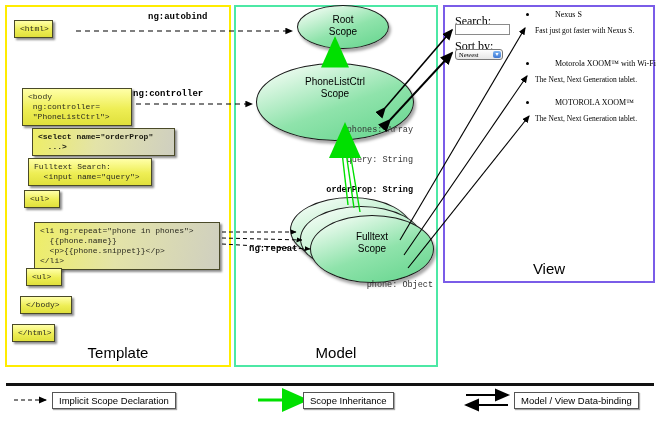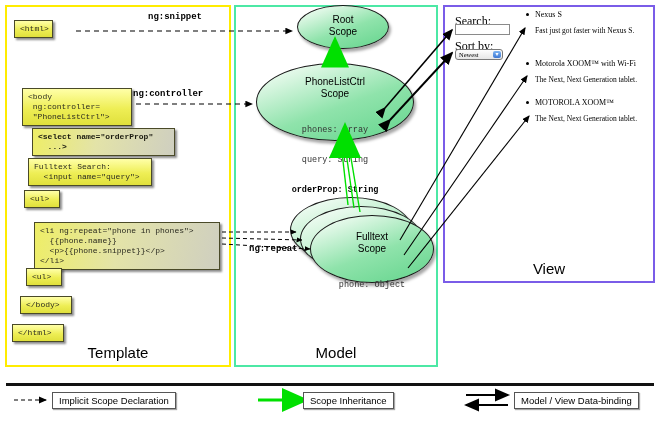--- a/index.html
+++ b/index.html
@@ -74,20 +74,21 @@
     font-size: 10px;
     line-height: 12px;
   }
   .ellipse .eprops {
     font-family: "Liberation Mono", monospace;
     font-size: 8.5px;
     line-height: 10px;
     color: #333;
     margin-top: 5px;
     white-space: pre;
+    text-align: right;
   }
   .ellipse .eprops .b { font-weight: bold; color: #000; }
 
   
   .view-label {
     position: absolute;
     font-family: "Liberation Serif", serif;
     font-size: 12px;
     color: #000;
   }
@@ -120,20 +121,21 @@
     font-size: 6px;
     line-height: 7px;
     text-align: center;
   }
   .phone-item { position: absolute; }
   .phone-name {
     font-family: "Liberation Serif", serif;
     font-size: 8px;
     color: #000;
     white-space: nowrap;
+    margin-left: 20px;
   }
   .phone-bullet {
     position: absolute;
     left: -9px; top: 3px;
     width: 3px; height: 3px;
     border-radius: 50%;
     background: #000;
   }
   .phone-snippet {
     font-family: "Liberation Serif", serif;
@@ -206,21 +208,21 @@
 
   <div class="codebox grey2" style="left:34px; top:222px; width:186px;">&lt;li ng:repeat="phone in phones"&gt;
   {{phone.name}}
   &lt;p&gt;{{phone.snippet}}&lt;/p&gt;
 &lt;/li&gt;</div>
 
   <div class="codebox" style="left:26px; top:268px; width:36px;">&lt;ul&gt;</div>
 
   <div class="codebox" style="left:20px; top:296px; width:52px;">&lt;/body&gt;</div>
 
-  <div class="codebox" style="left:12px; top:324px; width:52px;">&lt;/html&gt;</div>
+  <div class="codebox" style="left:12px; top:324px; width:43px;">&lt;/html&gt;</div>
 
   <div class="col" id="col-model">
     <div class="col-title">Model</div>
   </div>
 
   <div class="ellipse" style="left:297px; top:5px; width:92px; height:44px; padding-top:8px;">
     <div class="etitle">Root</div>
     <div class="etitle">Scope</div>
   </div>
 
@@ -268,21 +270,21 @@
     <div class="phone-name">Motorola XOOM™ with Wi-Fi</div>
     <div class="phone-snippet">The Next, Next Generation tablet.</div>
   </div>
 
   <div class="phone-item" style="left:535px; top:98px;">
     <div class="phone-bullet"></div>
     <div class="phone-name">MOTOROLA XOOM™</div>
     <div class="phone-snippet">The Next, Next Generation tablet.</div>
   </div>
 
-  <div class="conn-label" style="left:148px; top:12px;">ng:snippet</div>
+  <div class="conn-label" style="left:148px; top:12px;">ng:autobind</div>
   <div class="conn-label" style="left:133px; top:89px;">ng:controller</div>
   <div class="conn-label" style="left:249px; top:220px;margin-top:24px;">ng:repeat</div>
 
   <svg id="overlay" viewBox="0 0 660 421" xmlns="http://www.w3.org/2000/svg">
     <defs>
       <marker id="ah-black" markerWidth="7" markerHeight="7" refX="6" refY="3" orient="auto">
         <path d="M0,0 L7,3 L0,6 z" fill="#000"></path>
       </marker>
       <marker id="ah-black-s" markerWidth="6" markerHeight="6" refX="5.5" refY="2.6" orient="auto">
         <path d="M0,0 L6,2.6 L0,5.2 z" fill="#000"></path>

